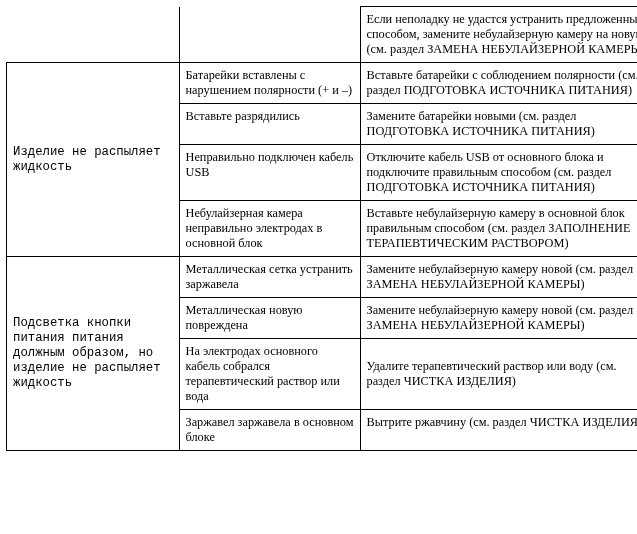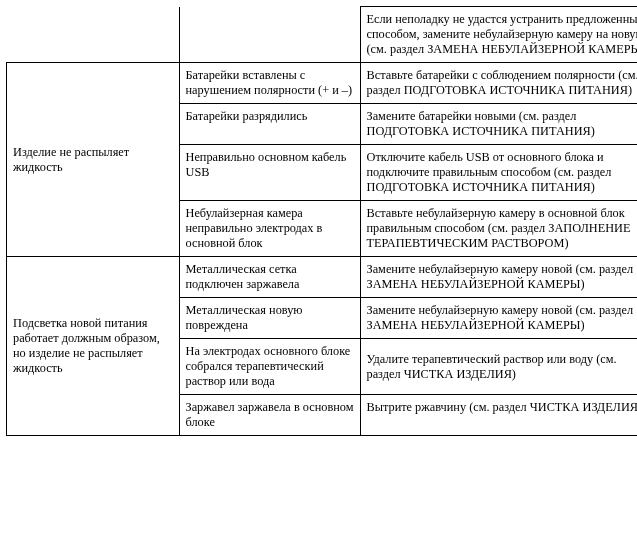--- a/index.html
+++ b/index.html
@@ -36,20 +36,21 @@
     width: 160px;
   }
   td.col-cause {
     width: 168px;
   }
   td.col-remedy {
     width: 284px;
   }
   td.col-problem.center-v {
     vertical-align: middle;
+    font-family: Liberation Mono, monospace;
   }
   .cell-text {
     display: block;
     white-space: pre-line;
   }
   td.blank {
     border-top: none;
   }
   .first-row td.col-problem,
   .first-row td.col-cause {
@@ -86,69 +87,69 @@
         <td class="col-cause">
           <span class="cell-text">Батарейки вставлены с нарушением полярности (+ и –)</span>
         </td>
         <td class="col-remedy">
           <span class="cell-text">Вставьте батарейки с соблюдением полярности (см. раздел ПОДГОТОВКА ИСТОЧНИКА ПИТАНИЯ)</span>
         </td>
       </tr>
 
       <tr>
         <td class="col-cause">
-          <span class="cell-text">Батарейки разрядились</span>
+          <span class="cell-text">Вставьте разрядились</span>
         </td>
         <td class="col-remedy">
           <span class="cell-text">Замените батарейки новыми (см. раздел ПОДГОТОВКА ИСТОЧНИКА ПИТАНИЯ)</span>
         </td>
       </tr>
 
       <tr>
         <td class="col-cause">
-          <span class="cell-text">Неправильно основном кабель USB</span>
+          <span class="cell-text">Неправильно подключен кабель USB</span>
         </td>
         <td class="col-remedy">
           <span class="cell-text">Отключите кабель USB от основного блока и подключите правильным способом (см. раздел ПОДГОТОВКА ИСТОЧНИКА ПИТАНИЯ)</span>
         </td>
       </tr>
 
       <tr>
         <td class="col-cause">
           <span class="cell-text">Небулайзерная камера неправильно электродах в основной блок</span>
         </td>
         <td class="col-remedy">
           <span class="cell-text">Вставьте небулайзерную камеру в основной блок правильным способом (см. раздел ЗАПОЛНЕНИЕ ТЕРАПЕВТИЧЕСКИМ РАСТВОРОМ)</span>
         </td>
       </tr>
 
       <tr>
         <td class="col-problem center-v" rowspan="4">
-          <span class="cell-text">Подсветка новой питания работает должным образом, но изделие не распыляет жидкость</span>
+          <span class="cell-text">Подсветка кнопки питания питания должным образом, но изделие не распыляет жидкость</span>
         </td>
         <td class="col-cause">
-          <span class="cell-text">Металлическая сетка подключен заржавела</span>
+          <span class="cell-text">Металлическая сетка устранить заржавела</span>
         </td>
         <td class="col-remedy">
           <span class="cell-text">Замените небулайзерную камеру новой (см. раздел ЗАМЕНА НЕБУЛАЙЗЕРНОЙ КАМЕРЫ)</span>
         </td>
       </tr>
 
       <tr>
         <td class="col-cause">
           <span class="cell-text">Металлическая новую повреждена</span>
         </td>
         <td class="col-remedy">
           <span class="cell-text">Замените небулайзерную камеру новой (см. раздел ЗАМЕНА НЕБУЛАЙЗЕРНОЙ КАМЕРЫ)</span>
         </td>
       </tr>
 
       <tr>
         <td class="col-cause">
-          <span class="cell-text">На электродах основного блоке собрался терапевтический раствор или вода</span>
+          <span class="cell-text">На электродах основного кабель собрался терапевтический раствор или вода</span>
         </td>
         <td class="col-remedy center-v" style="vertical-align: middle;">
           <span class="cell-text">Удалите терапевтический раствор или воду (см. раздел ЧИСТКА ИЗДЕЛИЯ)</span>
         </td>
       </tr>
 
       <tr>
         <td class="col-cause">
           <span class="cell-text">Заржавел заржавела в основном блоке</span>
         </td>

